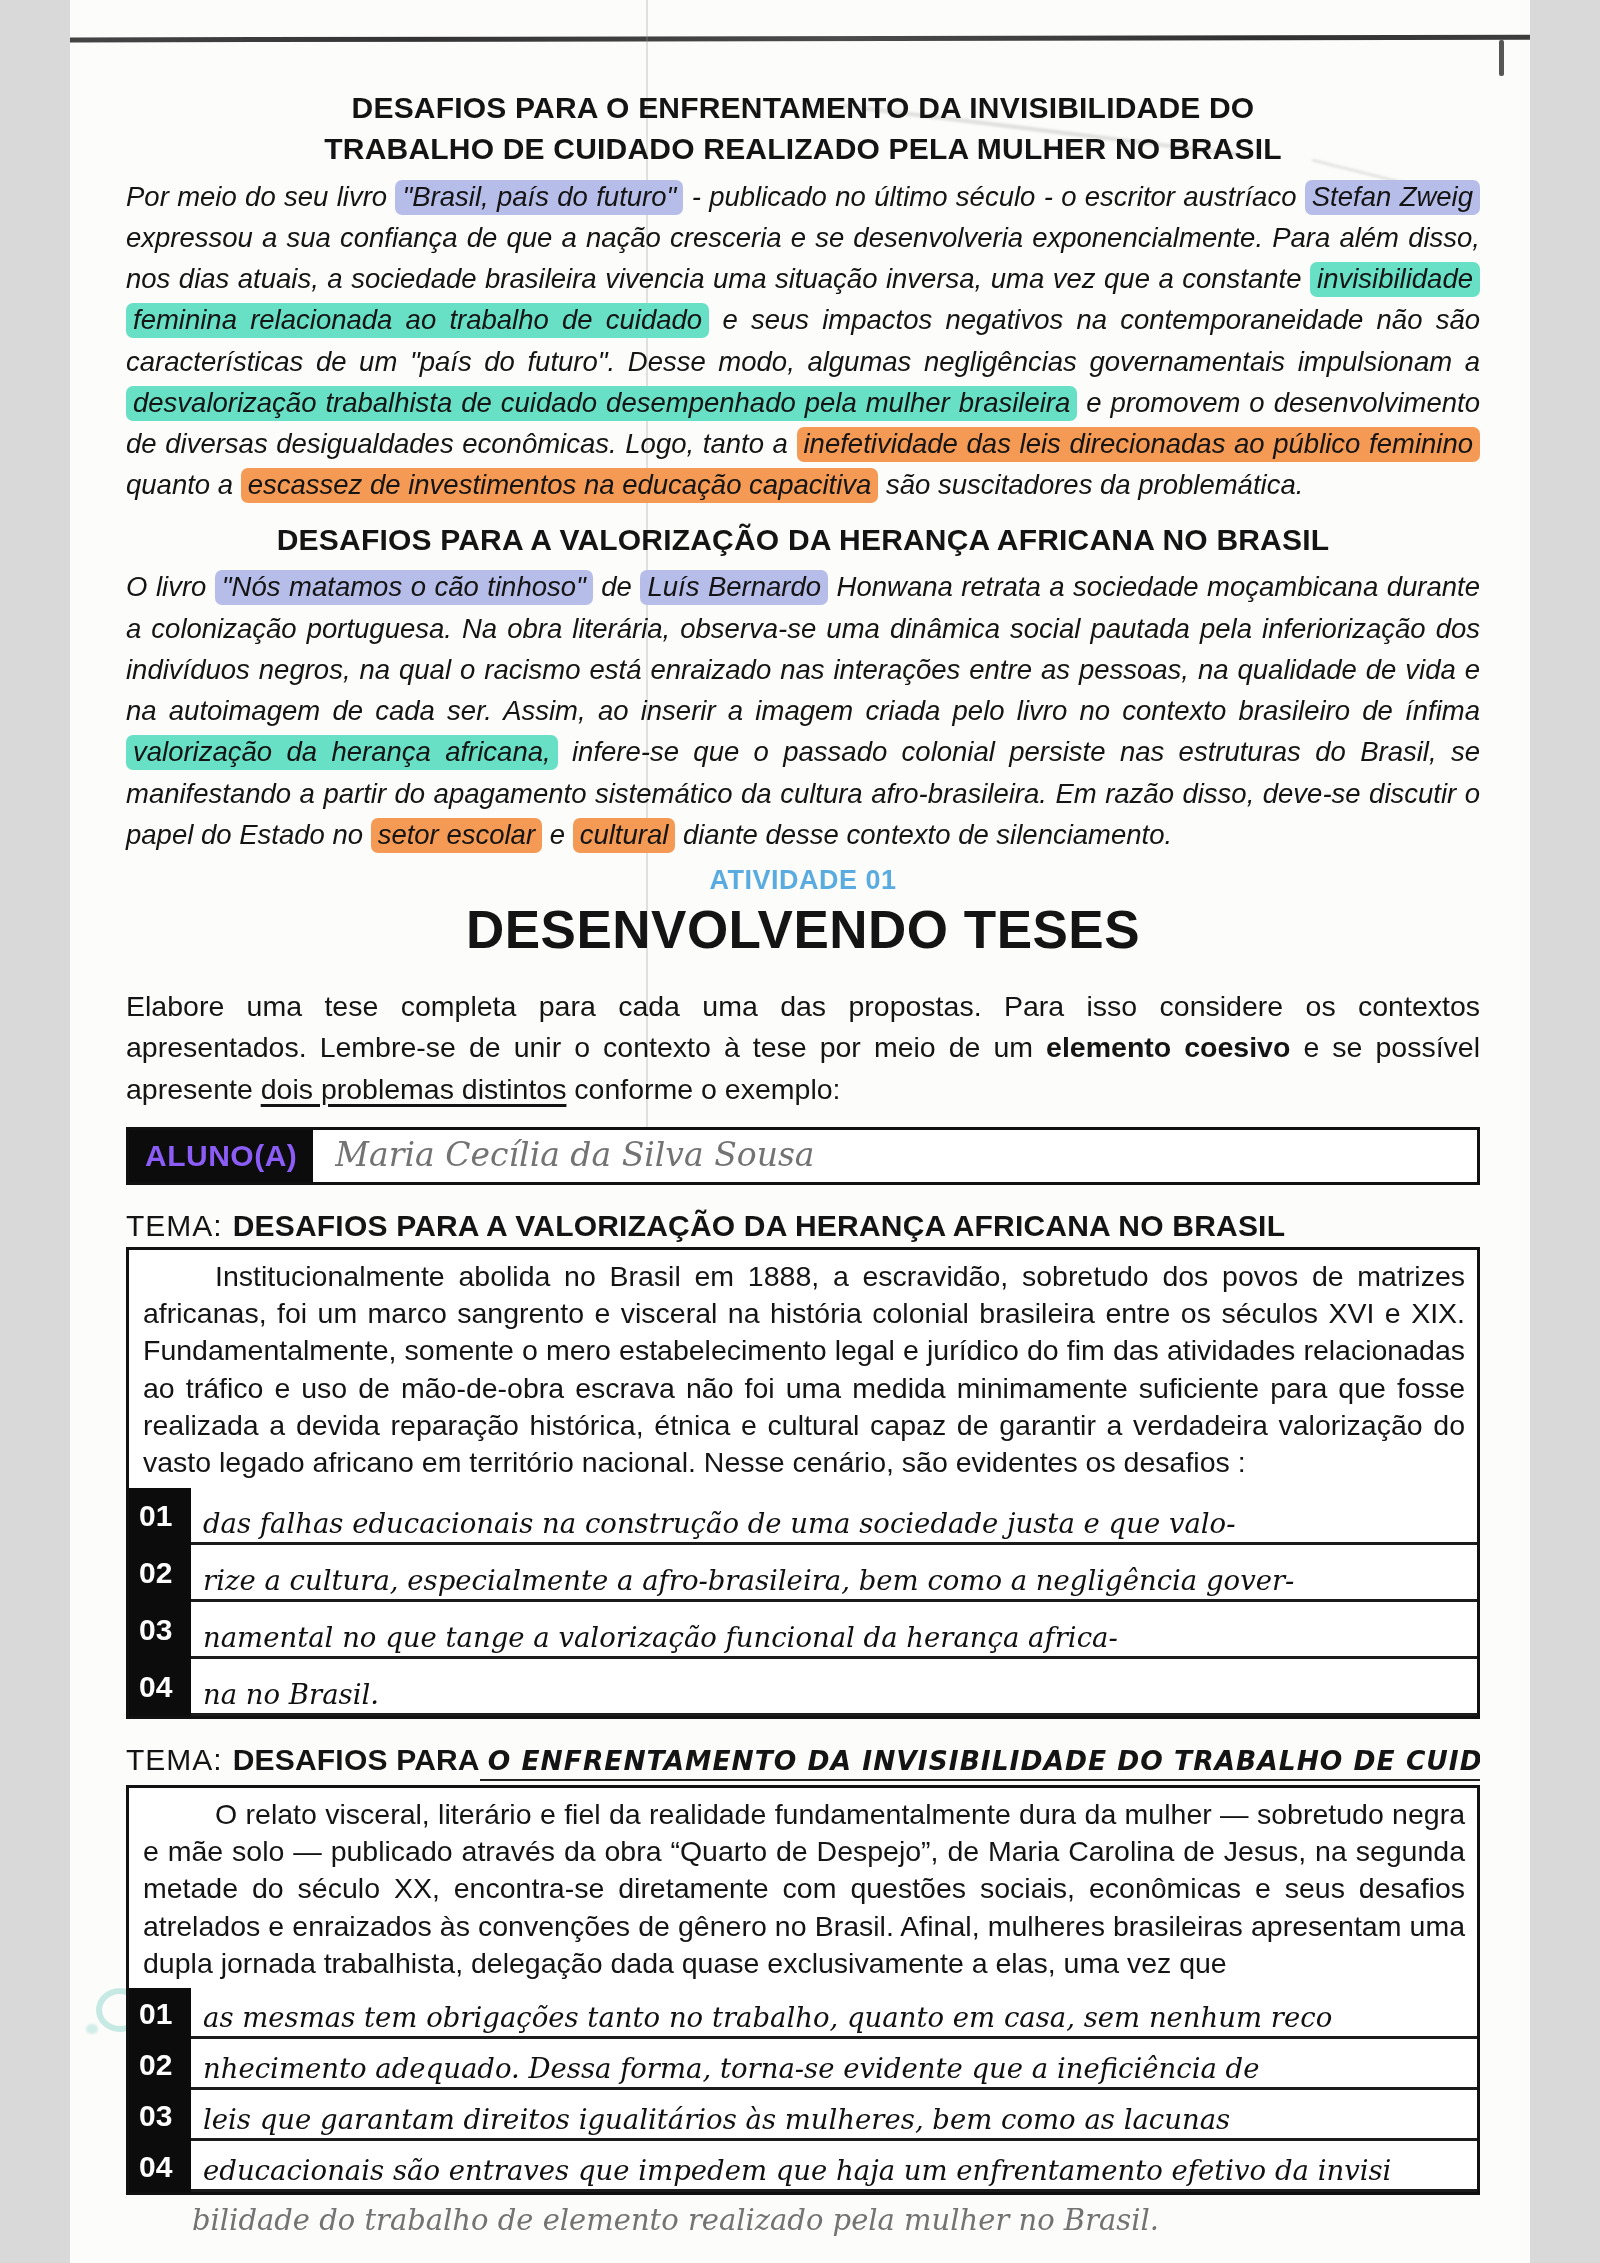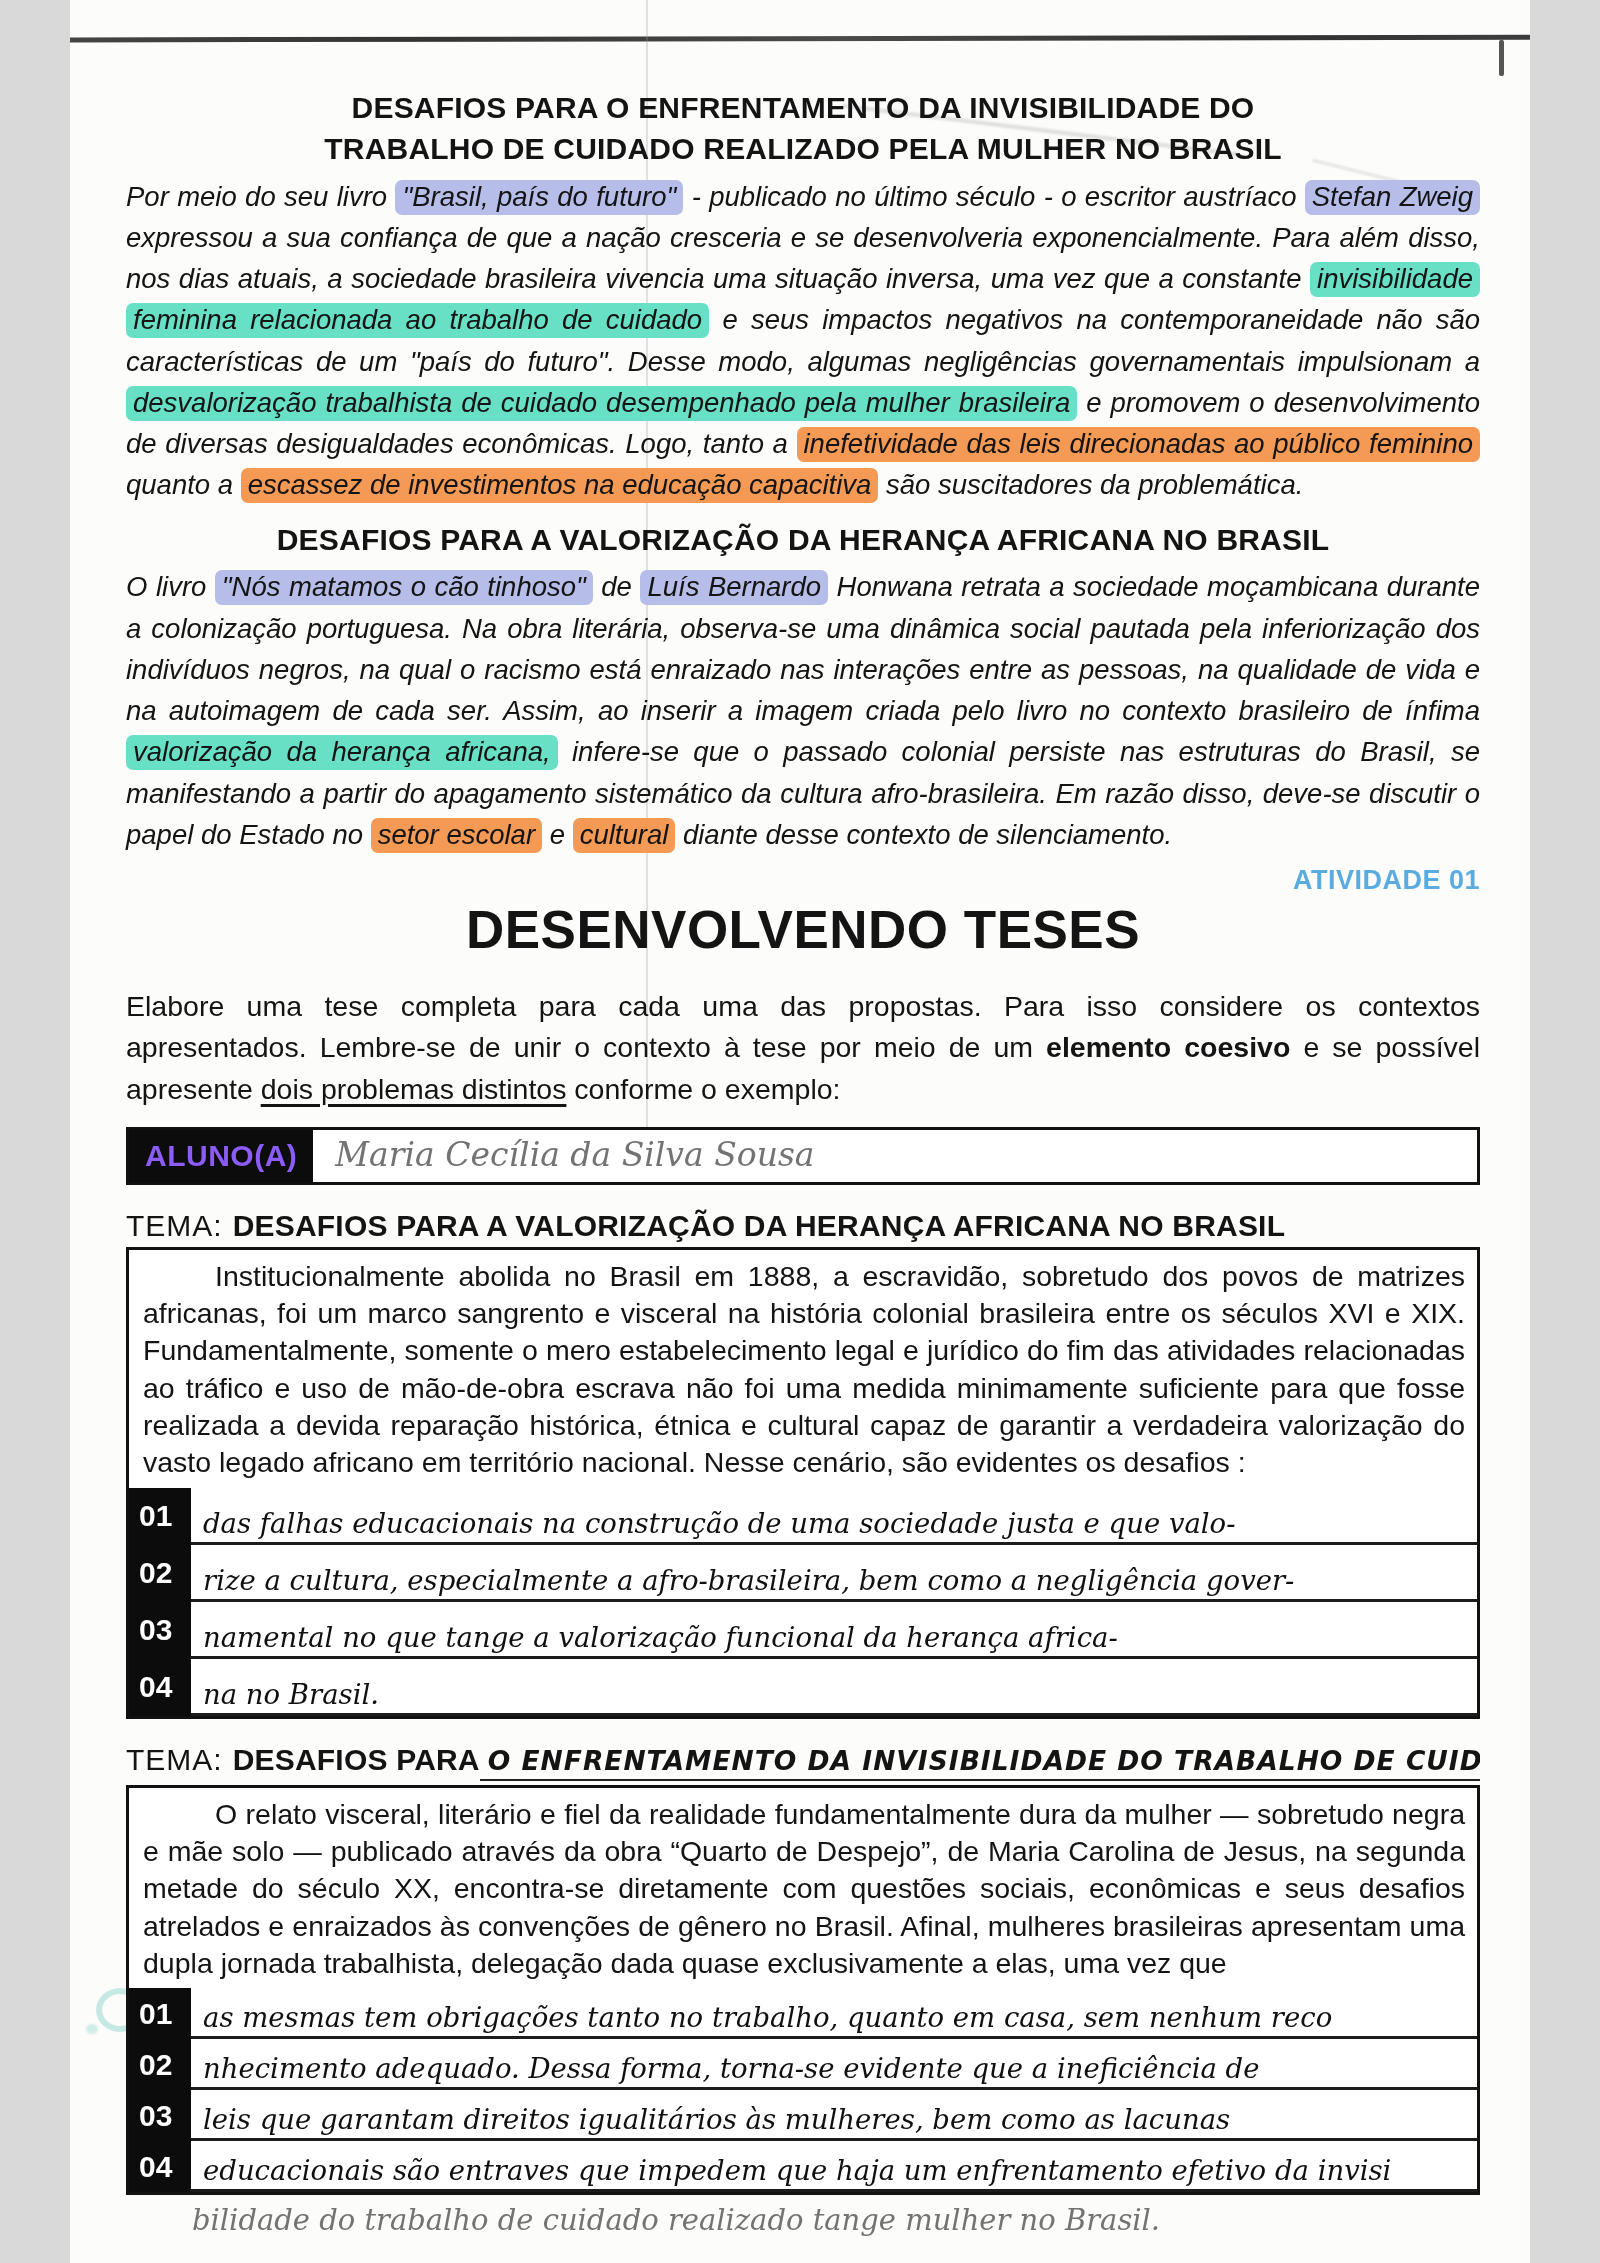--- a/index.html
+++ b/index.html
@@ -32,21 +32,21 @@
   .context{font-style:italic;font-size:27.5px;line-height:1.5;text-align:justify;margin:0;}
   .context + .doc-title{margin-top:14px;}
 
   .hl{padding:1px 7px 3px;border-radius:7px;-webkit-box-decoration-break:clone;box-decoration-break:clone;}
   .hl-lavender{background:var(--hl-lavender);}
   .hl-teal{background:var(--hl-teal);}
   .hl-orange{background:var(--hl-orange);}
   .b{font-weight:700;}
   .u{text-decoration:underline;text-decoration-thickness:2.5px;text-underline-offset:5px;}
 
-  .activity-label{text-align:right;color:var(--accent-blue);font-weight:800;font-size:27px;margin:10px 0 0;letter-spacing:.5px;}
+  .activity-label{text-align:center;color:var(--accent-blue);font-weight:800;font-size:27px;margin:10px 0 0;letter-spacing:.5px;}
   .big-title{text-align:center;font-size:53px;font-weight:900;line-height:1.2;margin:2px 0 0;letter-spacing:.5px;}
   .instructions{font-size:28.5px;line-height:1.46;text-align:justify;margin:24px 0 0;}
 
   .student-row{display:flex;border:3px solid #111;height:52px;margin:16px 0 0;align-items:stretch;background:#fff;}
   .student-label{background:#0c0c0c;color:#8b5cf6;font-weight:800;font-size:30px;display:flex;align-items:center;padding:0 16px;letter-spacing:.5px;}
   .hand{font-family:"DejaVu Serif",serif;font-style:italic;color:#737373;}
   .student-name{flex:1;font-size:33px;display:flex;align-items:center;padding:0 0 2px 22px;}
 
   .tema{font-size:30px;margin:24px 0 0;display:flex;align-items:baseline;white-space:nowrap;}
   .tema-prefix{font-weight:400;letter-spacing:1px;margin-right:10px;}
@@ -146,16 +146,16 @@
             <div class="ans-num">03</div>
             <div class="ans-line">leis que garantam direitos igualitários às mulheres, bem como as lacunas</div>
           </div>
           <div class="ans-row">
             <div class="ans-num">04</div>
             <div class="ans-line">educacionais são entraves que impedem que haja um enfrentamento efetivo da invisi</div>
           </div>
         </div>
     </div>
 
-    <div class="overflow-line hand">bilidade do trabalho de cuidado realizado tange mulher no Brasil.</div>
+    <div class="overflow-line hand">bilidade do trabalho de elemento realizado pela mulher no Brasil.</div>
 
   </div>
 </div>
 
 </body></html>

